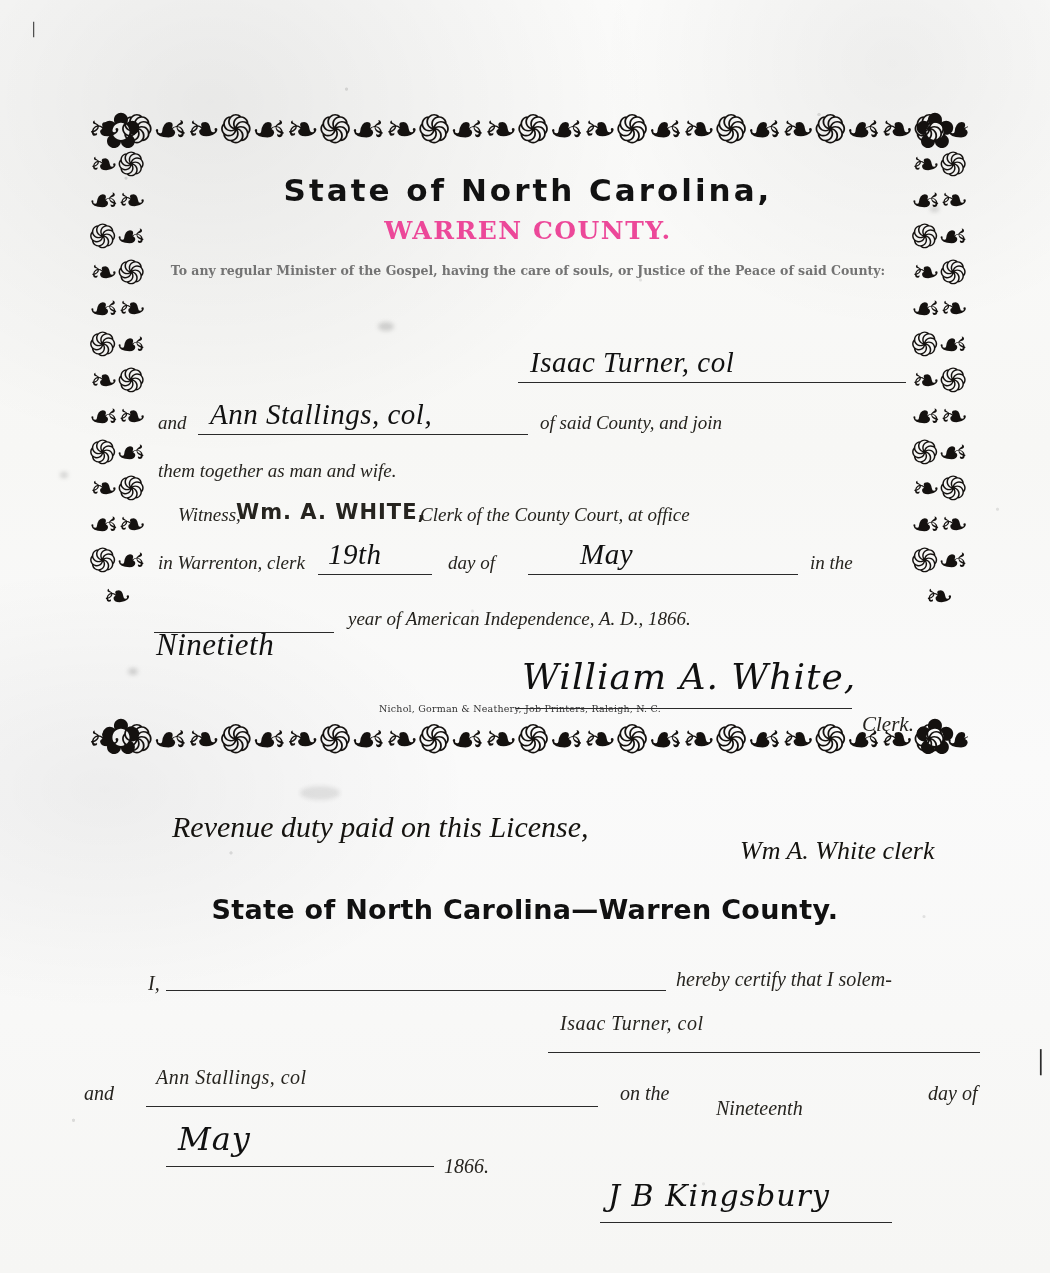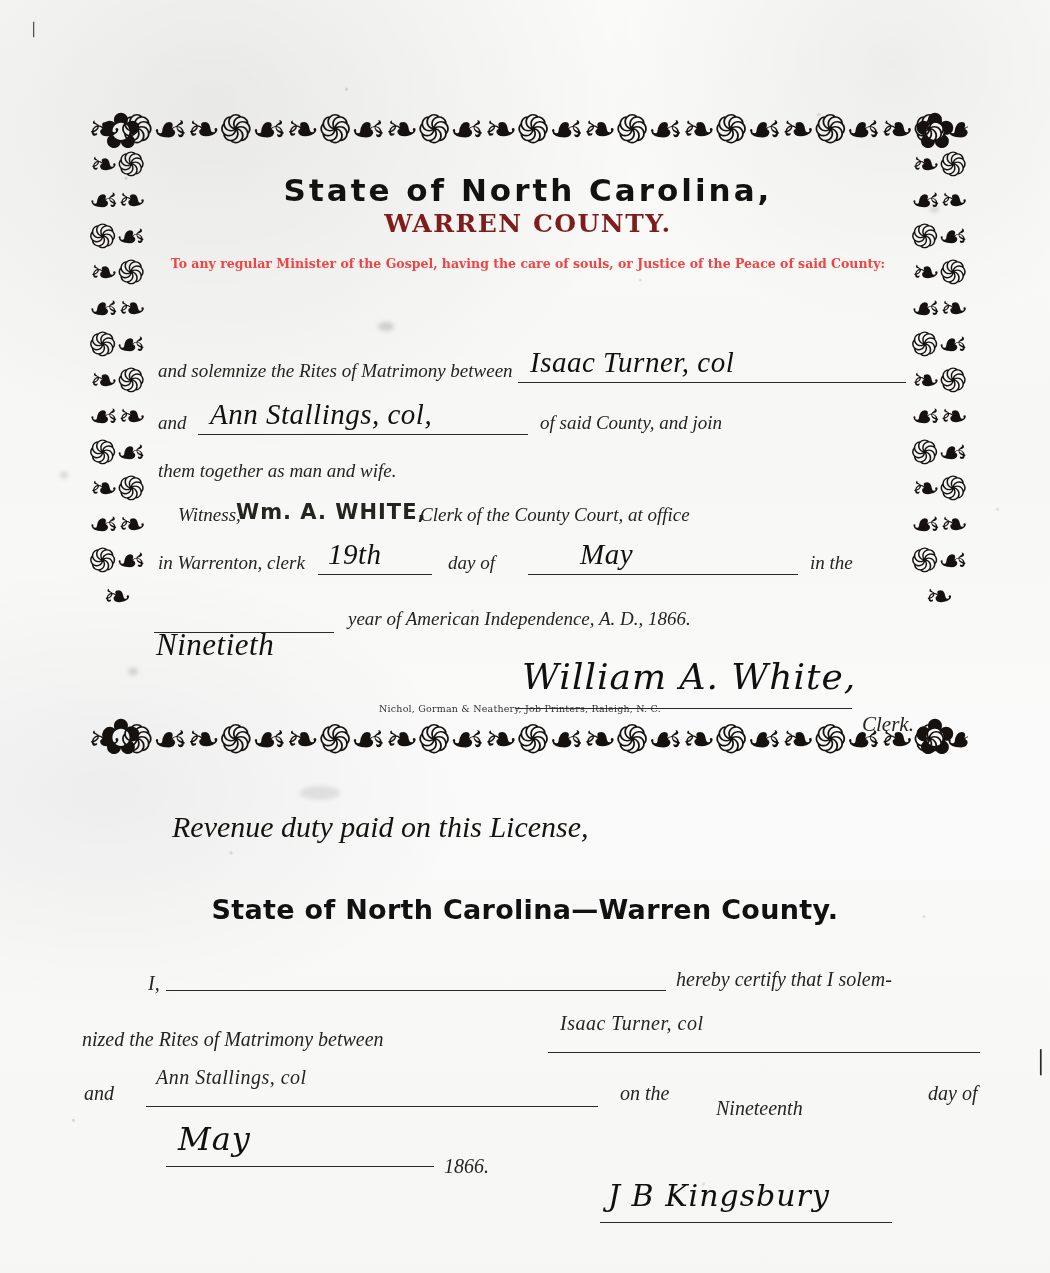--- a/index.html
+++ b/index.html
@@ -120,30 +120,30 @@
     text-align: center;
     margin-top: 12px;
     color: #121212;
   }
   .county-title {
     font-family: "DejaVu Serif", serif;
     font-weight: bold;
     font-size: 25px;
     letter-spacing: 1.5px;
     text-align: center;
-    margin-top: 1px;
-    color: #7f1d1d;
+    margin-top: 8px;
+    color: #ec4899;
   }
   .address-line {
     font-family: "DejaVu Serif", serif;
     font-weight: bold;
     font-size: 12.5px;
     text-align: center;
     margin-top: 18px;
-    color: #ef4444;
+    color: #737373;
   }
   .bodyline {
     position: absolute;
     font-style: italic;
     font-size: 19px;
     color: #26241f;
     white-space: nowrap;
   }
   .filled {
     font-size: 29px;
@@ -253,21 +253,20 @@
   <div class="corner" id="corner-bl">✿</div>
   <div class="corner" id="corner-br">✿</div>
 
   <div id="license-inner">
 
     <div class="state-title">State of North Carolina,</div>
     <div class="county-title">WARREN COUNTY.</div>
     <div class="address-line">To any regular Minister of the Gospel, having the care of souls, or Justice of the Peace of said County:</div>
 
 
-    <div class="bodyline" style="left:8px;top:200px;">and solemnize the Rites of Matrimony between</div>
     <div class="bodyline filled" style="left:380px;top:186px;">Isaac Turner, col</div>
     <div class="rule" style="left:368px;top:222px;width:388px;"></div>
 
     <div class="bodyline" style="left:8px;top:252px;">and</div>
     <div class="bodyline filled" style="left:60px;top:238px;">Ann Stallings, col,</div>
     <div class="rule" style="left:48px;top:274px;width:330px;"></div>
     <div class="bodyline" style="left:390px;top:252px;">of said County, and join</div>
 
     <div class="bodyline" style="left:8px;top:300px;">them together as man and wife.</div>
 
@@ -291,28 +290,28 @@
     <div class="rule" style="left:366px;top:548px;width:336px;"></div>
     <div class="bodyline" style="left:712px;top:524px;font-size:21px;margin-top:28px;">Clerk.</div>
 
     <div class="imprint">Nichol, Gorman &amp; Neathery, Job Printers, Raleigh, N. C.</div>
   </div>
 </div>
 
 <div id="return-section">
 
   <div class="revenue" style="left:172px;top:20px;">Revenue duty paid on this License,</div>
+  <div class="revenue" style="left:740px;top:46px;font-size:26px;">Wm A. White clerk</div>
 
   <div class="return-heading" style="position:absolute;left:0;right:0;top:104px;">State of North Carolina—Warren County.</div>
 
   <div class="rline" style="left:148px;top:182px;">I,</div>
   <div class="rule" style="left:166px;top:200px;width:500px;"></div>
   <div class="rline" style="left:676px;top:178px;">hereby certify that I solem-</div>
 
-  <div class="rline" style="left:82px;top:238px;">nized the Rites of Matrimony between</div>
   <div class="rline filled" style="left:560px;top:222px;">Isaac Turner, col</div>
   <div class="rule" style="left:548px;top:262px;width:432px;"></div>
 
   <div class="rline" style="left:84px;top:292px;">and</div>
   <div class="rline filled" style="left:156px;top:276px;">Ann Stallings, col</div>
   <div class="rule" style="left:146px;top:316px;width:452px;"></div>
   <div class="rline" style="left:620px;top:292px;">on the</div>
   <div class="rline filled-sm" style="left:716px;top:278px;">Nineteenth</div>
   <div class="rline" style="left:928px;top:292px;">day of</div>
 

